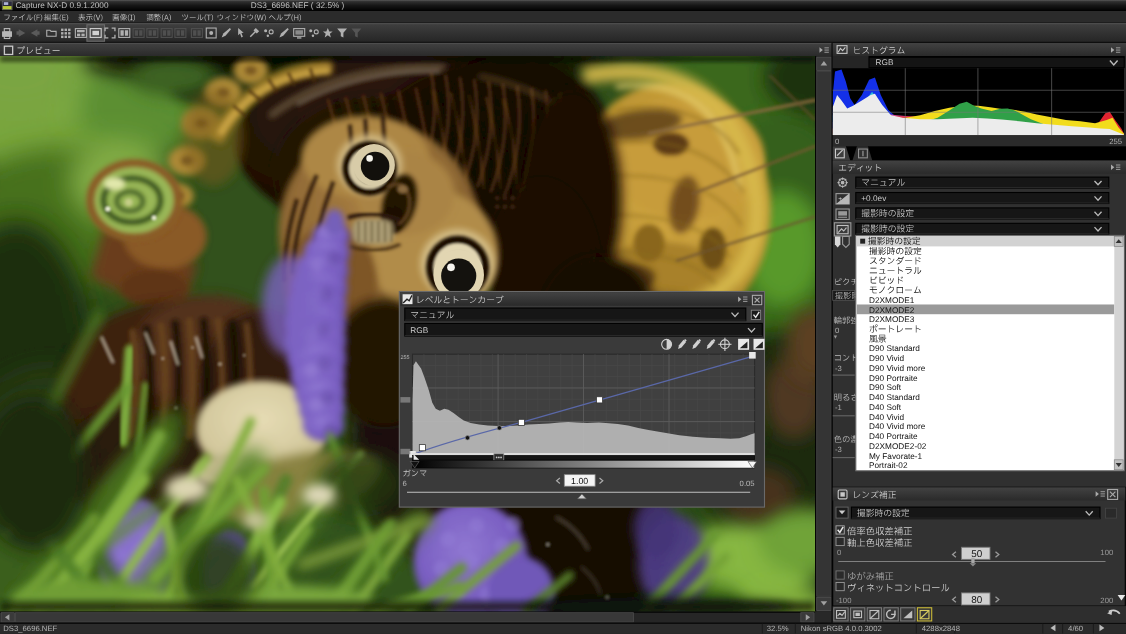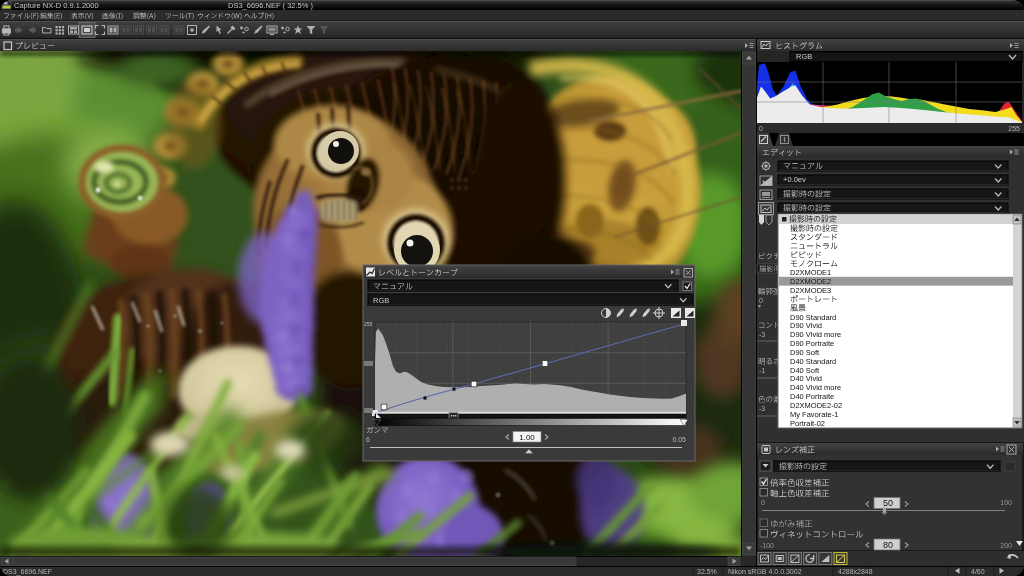--- a/index.html
+++ b/index.html
@@ -1,15 +1,15 @@
 <!DOCTYPE html>
 <html><head><meta charset="utf-8"><style>
 html,body{margin:0;padding:0;background:#000;}
 *{box-sizing:border-box;}
-#root{position:relative;width:1024px;height:576px;overflow:hidden;background:#a16207;font-family:"Liberation Sans",sans-serif;border-radius:12px;}
+#root{position:relative;width:1024px;height:576px;overflow:hidden;background:#a16207;font-family:"Liberation Sans",sans-serif;}
 svg{display:block;}
 </style></head><body>
 <div id="root">
 <svg width="1024" height="576" viewBox="0 0 1024 576">
 <defs>
 <linearGradient id="gTitle" x1="0" y1="0" x2="0" y2="1">
           <stop offset="0" stop-color="#3a3a3a"></stop>
           <stop offset="0.5" stop-color="#161616"></stop>
           <stop offset="1" stop-color="#000000"></stop>
         </linearGradient>

